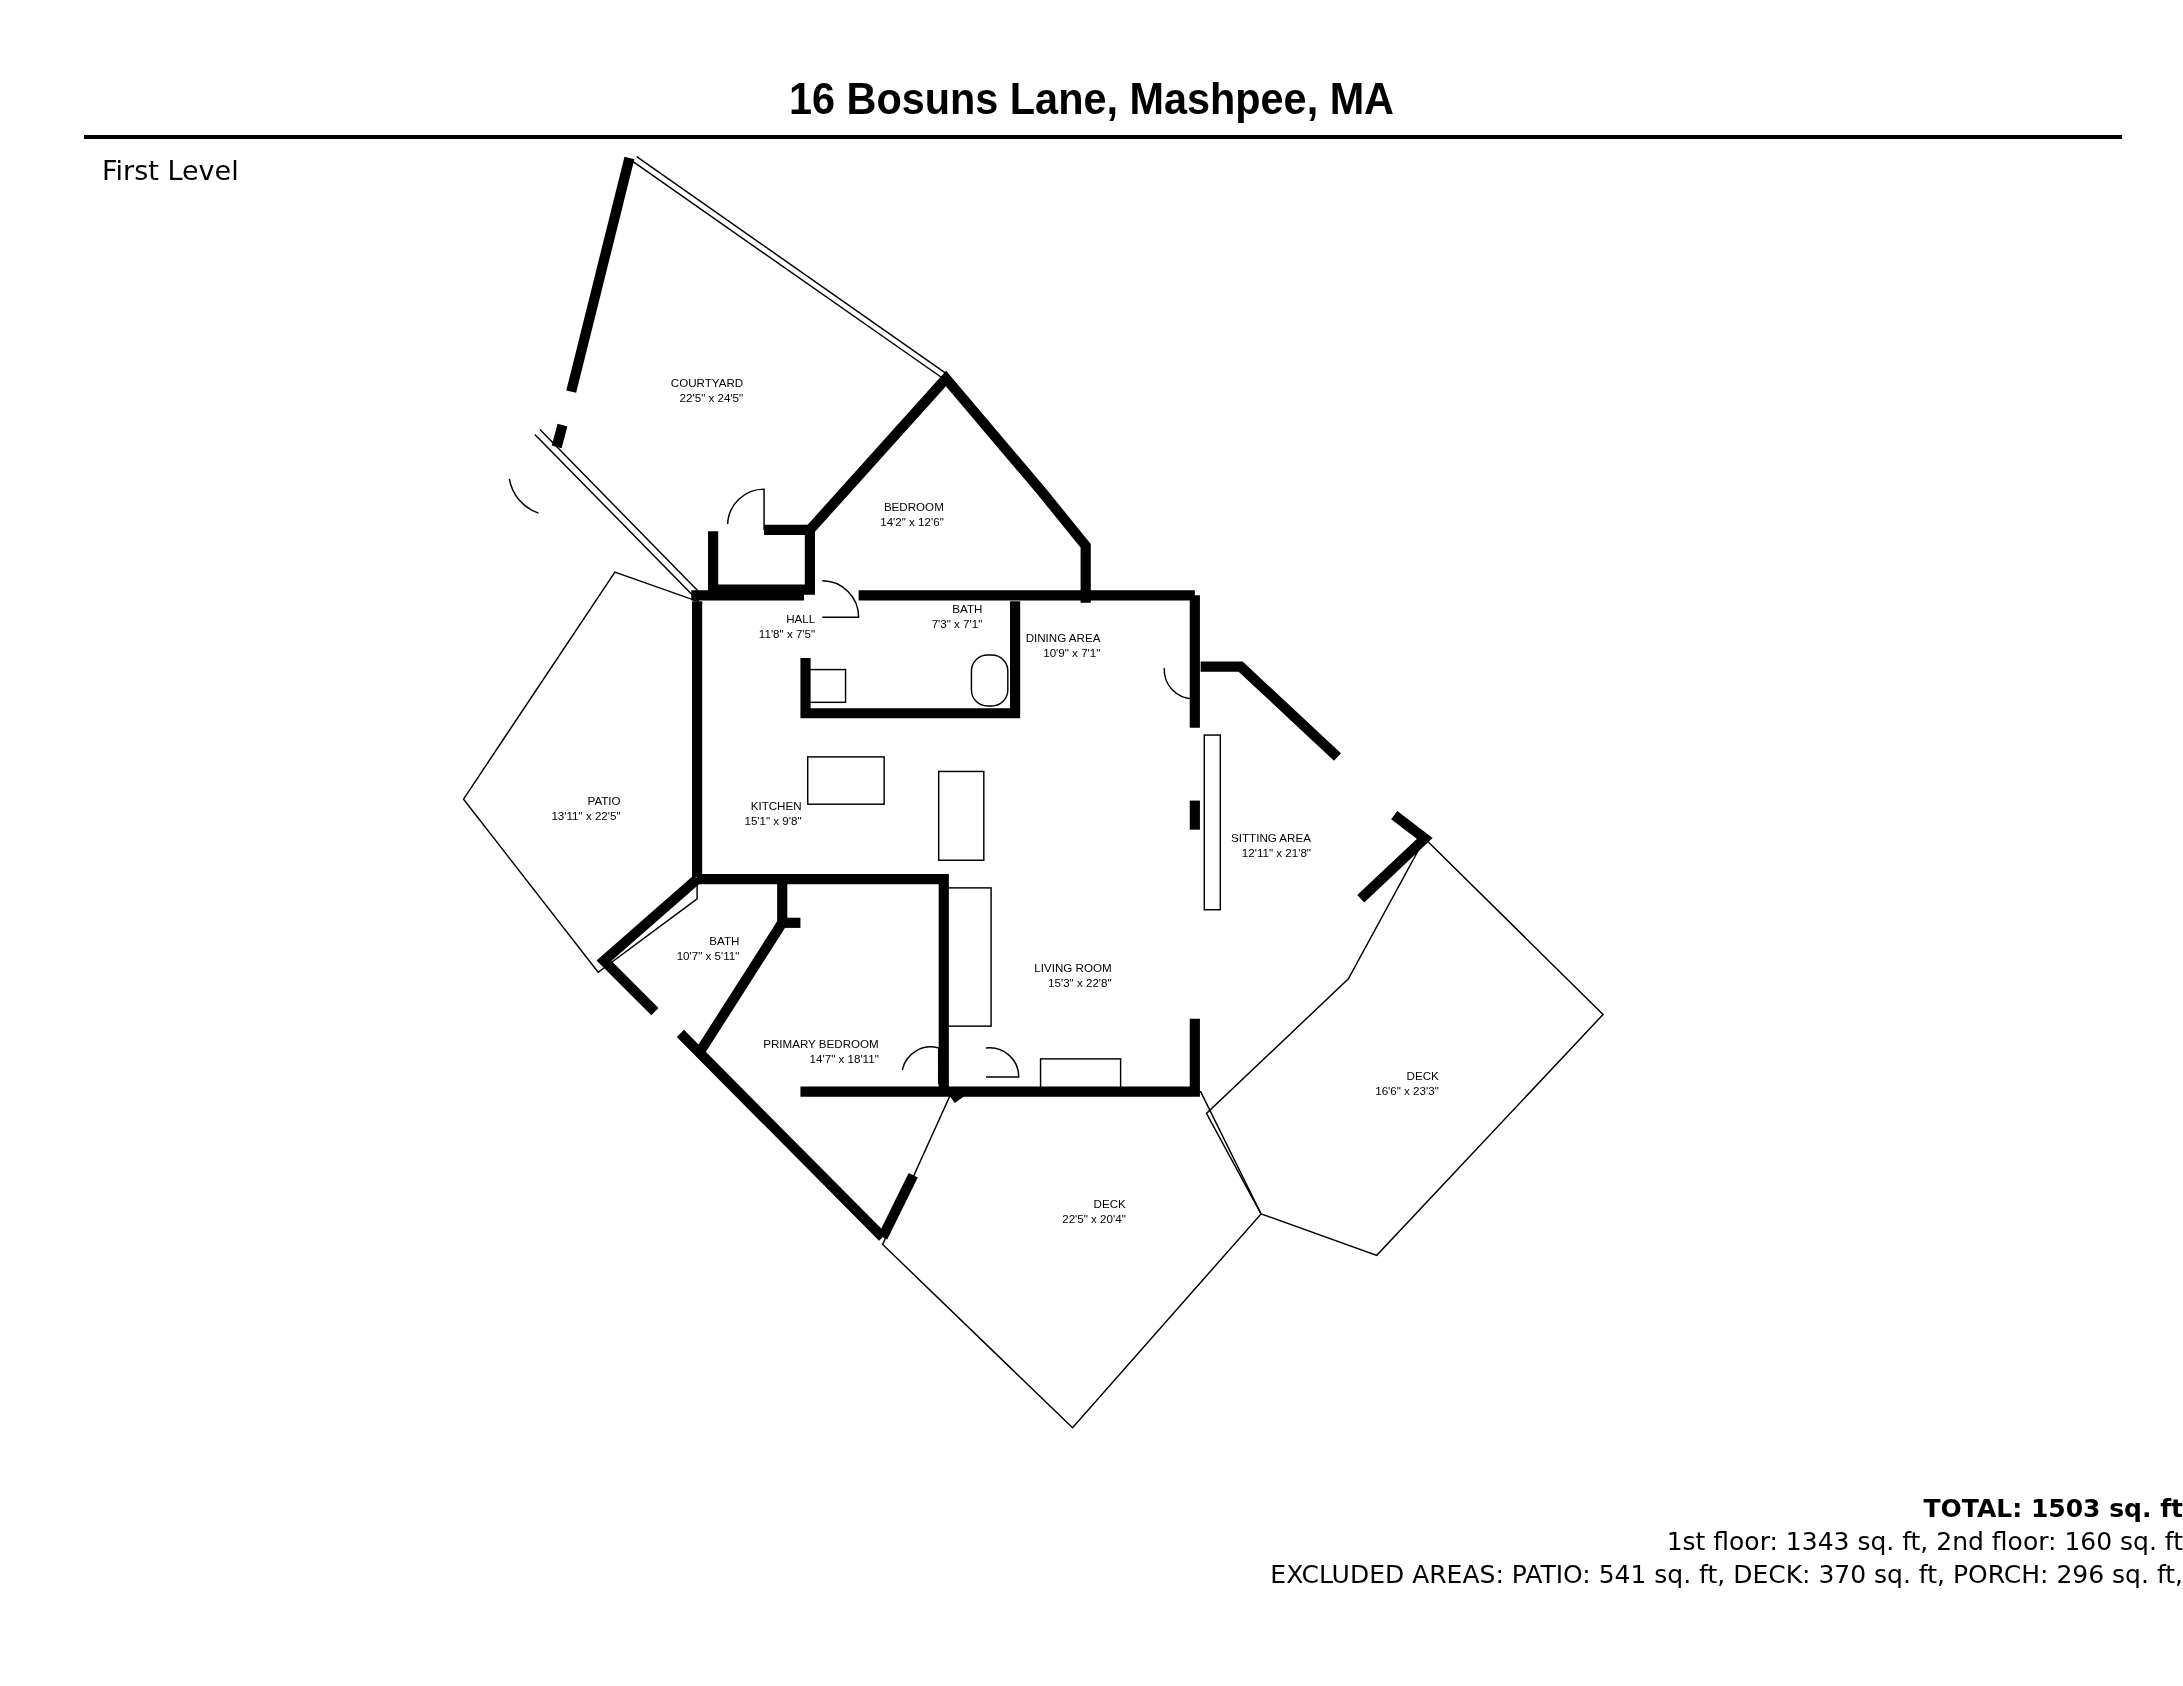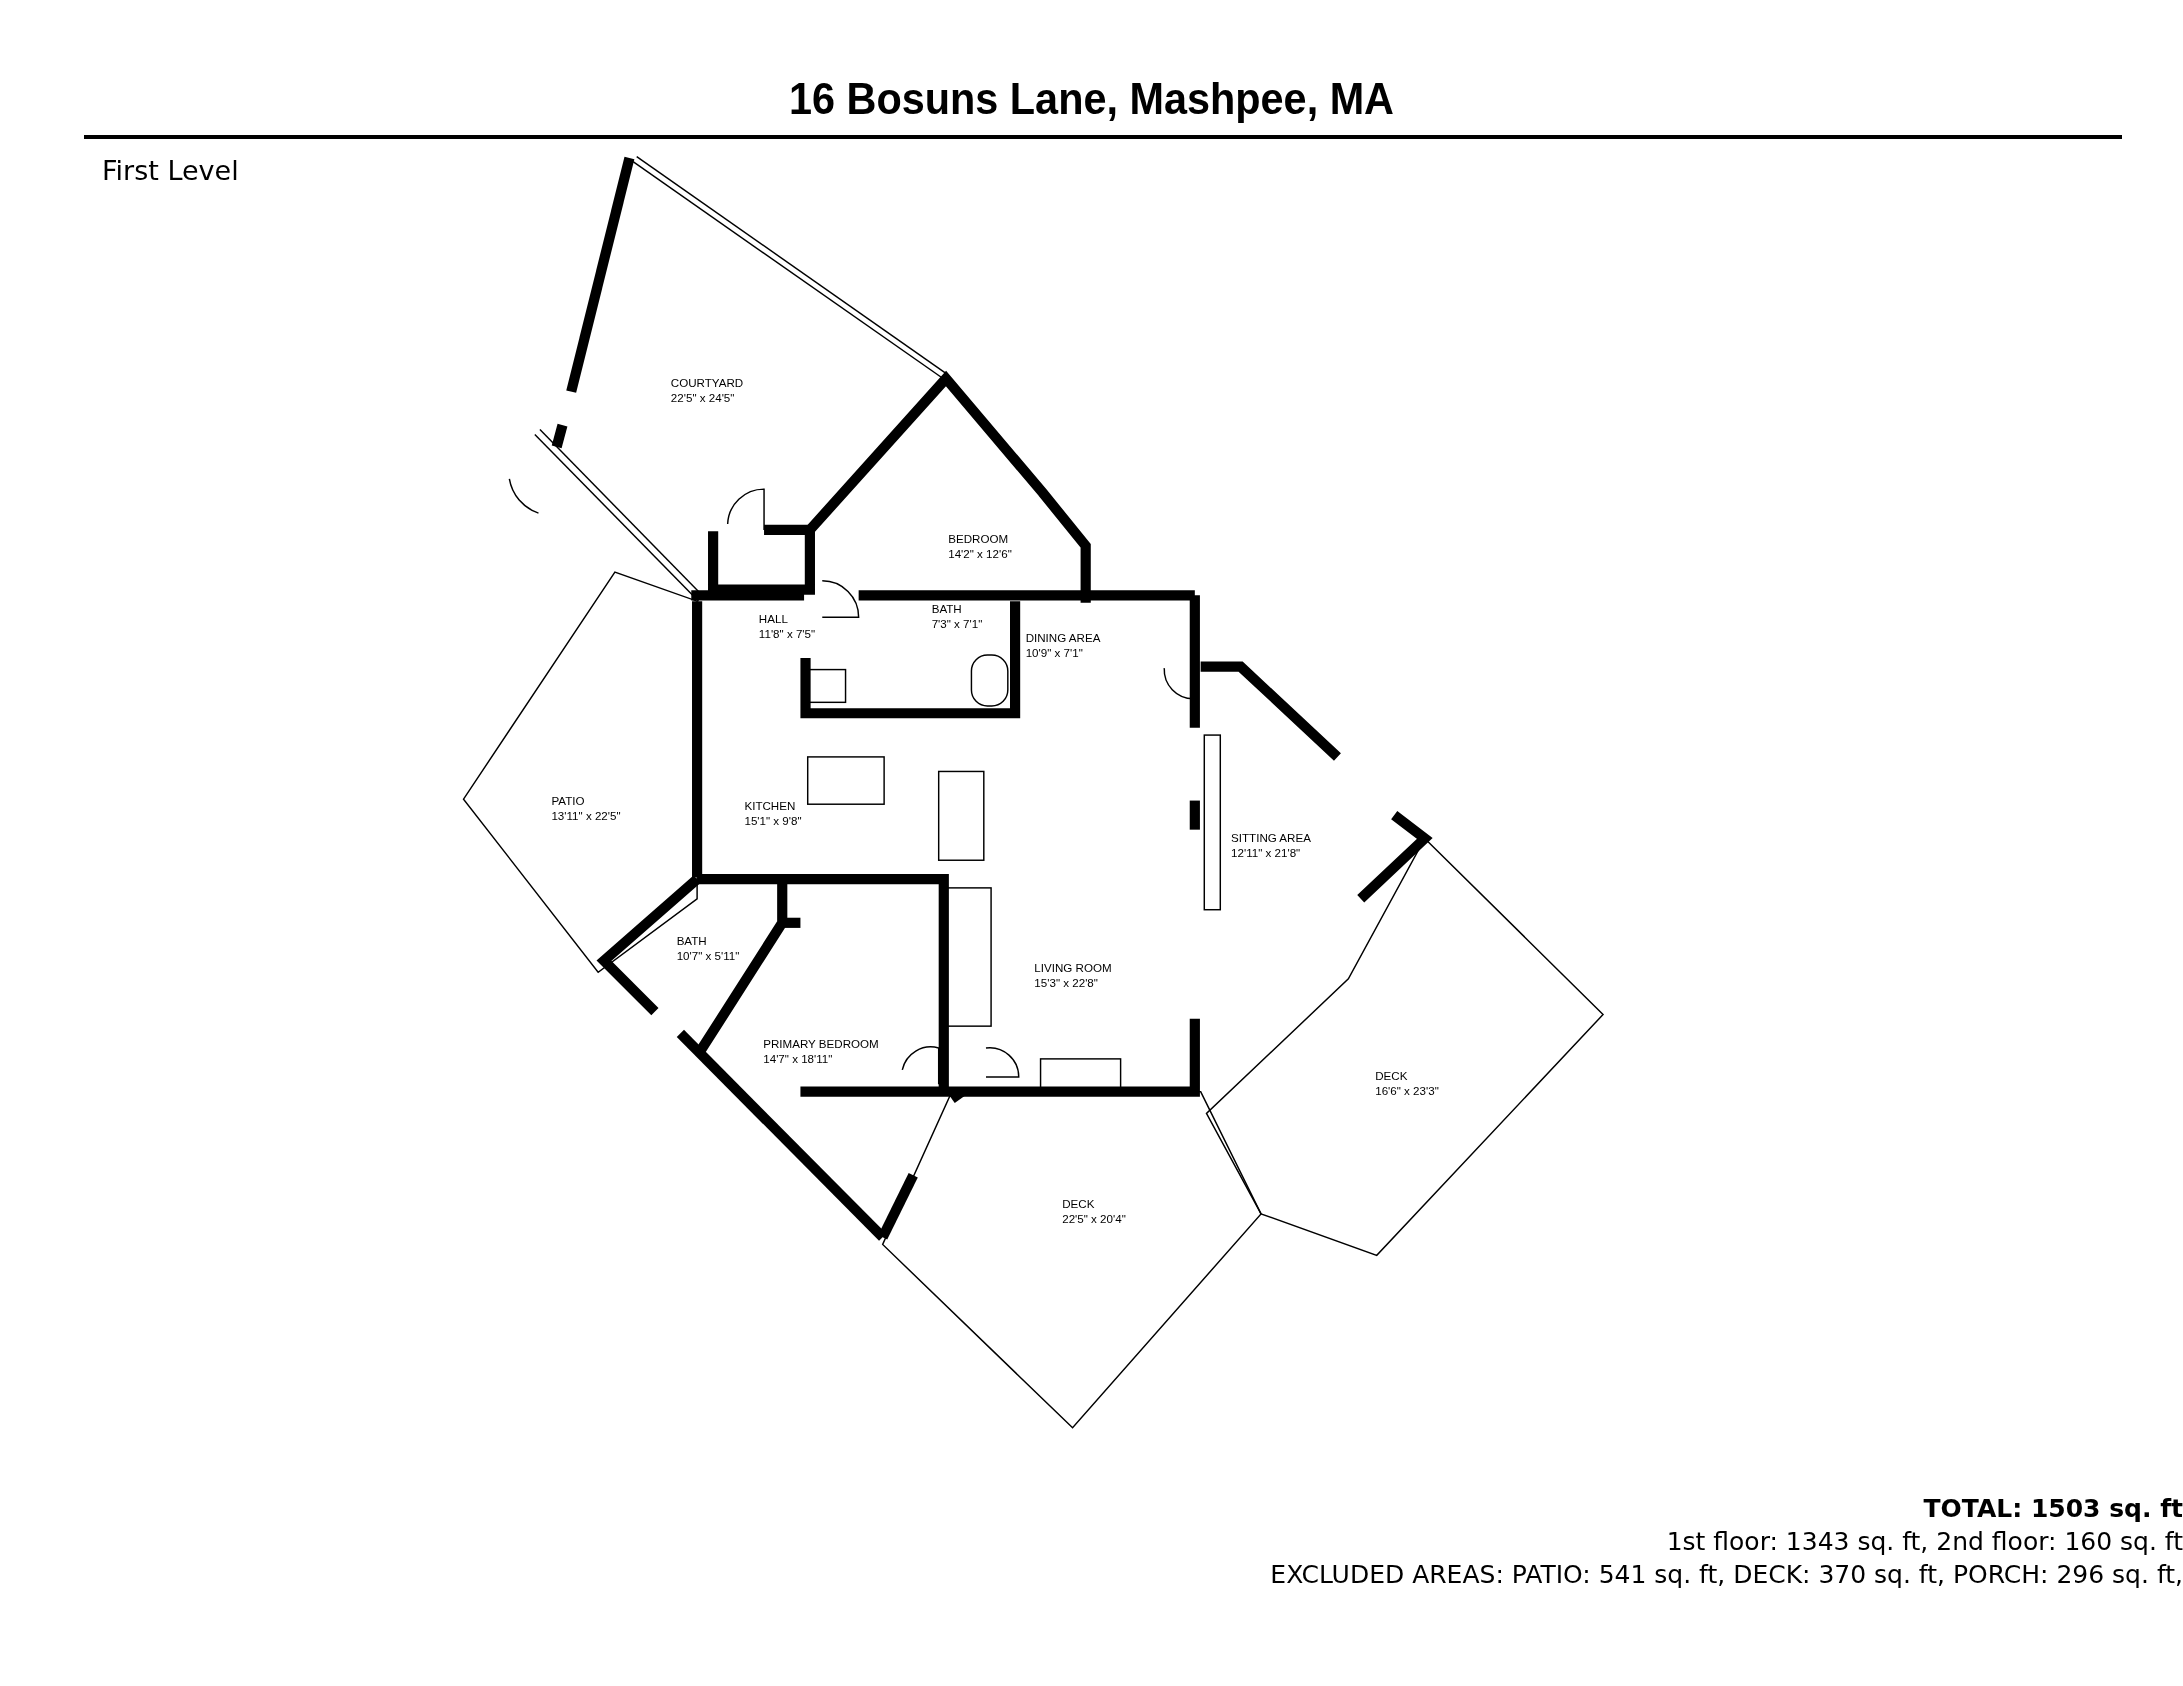--- a/index.html
+++ b/index.html
@@ -1,21 +1,21 @@
 <!DOCTYPE html>
 <html style="font-size:11.6px"><head>
 <meta charset="utf-8">
 <style>
   html, body { margin:0; padding:0; background:#ffffff; }
   body { width:2183px; height:1687px; position:relative; overflow:hidden; font-family:"Liberation Sans", sans-serif; color:#000; }
   .title { position:absolute; left:0; width:2183px; top:73px; text-align:center; font-family:"Liberation Sans", sans-serif; font-weight:bold; font-size:45px; letter-spacing:0px; transform:scaleX(0.92); transform-origin:center; }
   .rule { position:absolute; left:84px; width:2038px; top:135px; height:4.4px; background:#000; }
   .level { position:absolute; left:102px; top:155px; font-family:"DejaVu Sans", sans-serif; font-size:27px; }
   svg.plan { position:absolute; left:0; top:0; }
-  .room-label { position:absolute; text-align:left; font-family:"Liberation Sans", sans-serif; font-size:11.6px; line-height:15.3px; white-space:nowrap; transform:translateX(-50%); }
+  .room-label { position:absolute; text-align:right; font-family:"Liberation Sans", sans-serif; font-size:11.6px; line-height:15.3px; white-space:nowrap; transform:translateX(-50%); }
   .room-label .dims { display:block; }
   .footer { position:absolute; left:0; width:2183px; top:1492px; text-align:right; font-family:"DejaVu Sans", sans-serif; font-size:25px; line-height:33px; }
   .footer .total { font-weight:bold; }
 </style>
 </head>
 <body>
 
 <div class="title">16 Bosuns Lane, Mashpee,  MA</div>
 <div class="rule"></div>
 <div class="level">First Level</div>
@@ -85,21 +85,21 @@
     <path d="M 1600 918 A 40 40 0 0 0 1640 960"></path>
     <path d="M 1240 1470 A 40 40 0 0 1 1290 1440 L 1290 1490"></path>
     <path d="M 1355 1440 A 40 40 0 0 1 1400 1480 L 1355 1480"></path>
   </g>
 </svg>
 
 <div class="room-label" style="left:707px; top:375px;">
   <span>COURTYARD</span>
   <span class="dims">22'5" x 24'5"</span>
 </div>
-<div class="room-label" style="left:980px; top:499px;margin-top:32px;">
+<div class="room-label" style="left:912px; top:499px;">
   <span>BEDROOM</span>
   <span class="dims">14'2" x 12'6"</span>
 </div>
 <div class="room-label" style="left:787px; top:611px;">
   <span>HALL</span>
   <span class="dims">11'8" x 7'5"</span>
 </div>
 <div class="room-label" style="left:957px; top:601px;">
   <span>BATH</span>
   <span class="dims">7'3" x 7'1"</span>

